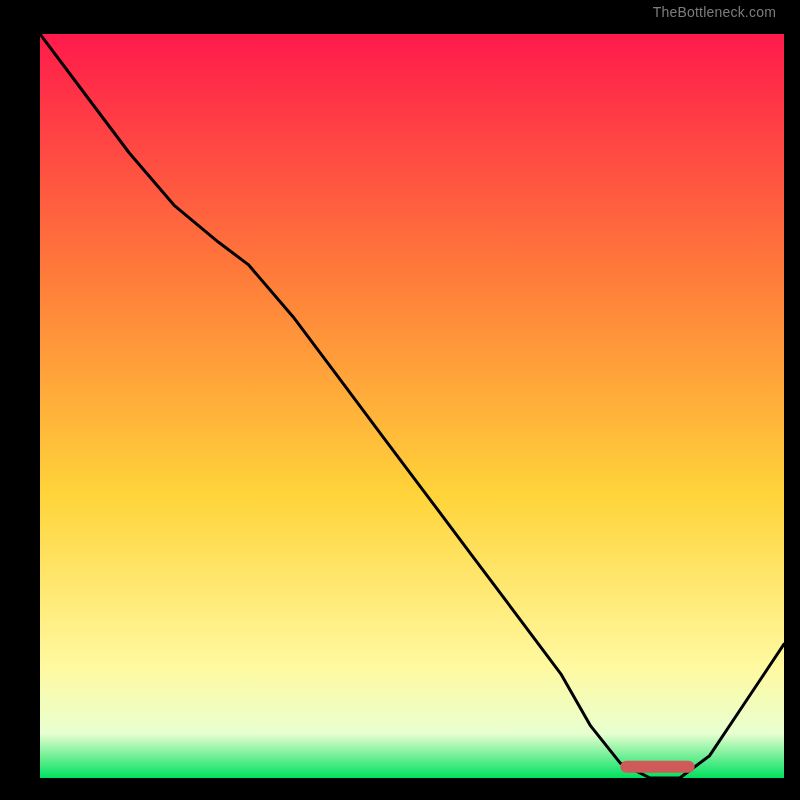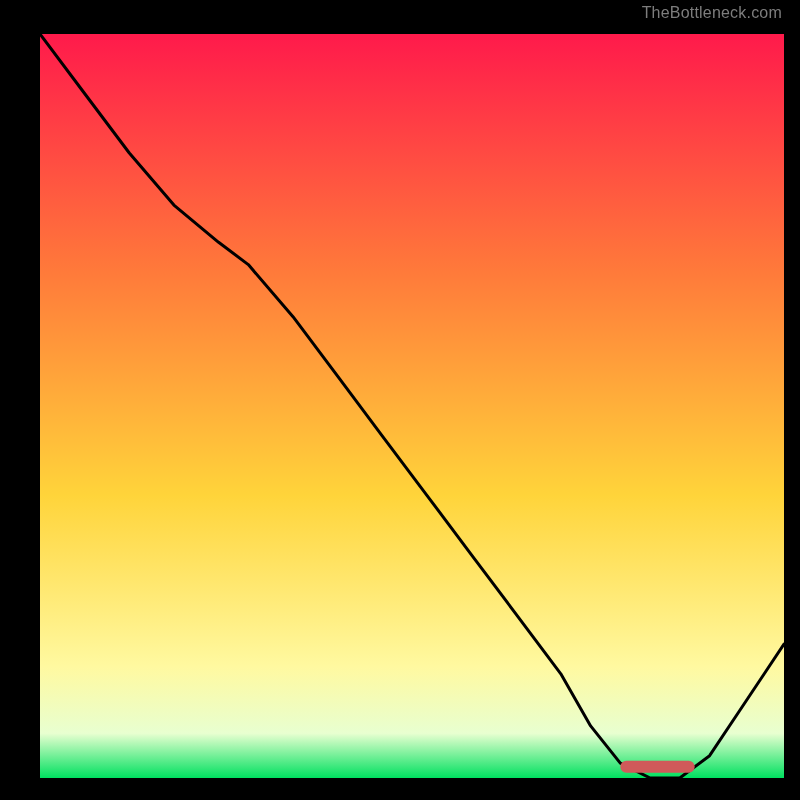--- a/index.html
+++ b/index.html
@@ -13,23 +13,23 @@
   }
   .frame {
     position: relative;
     width: 800px;
     height: 800px;
     background: #000;
   }
   .attribution {
     position: absolute;
     top: 4px;
-    right: 18px;
+    right: 24px;
     color: #7d7d7d;
-    font-size: 16px;
+    font-size: 14px;
     font-weight: 400;
     letter-spacing: 0.2px;
   }
   .plot {
     position: absolute;
     left: 40px;
     top: 34px;
     width: 744px;
     height: 744px;
   }

